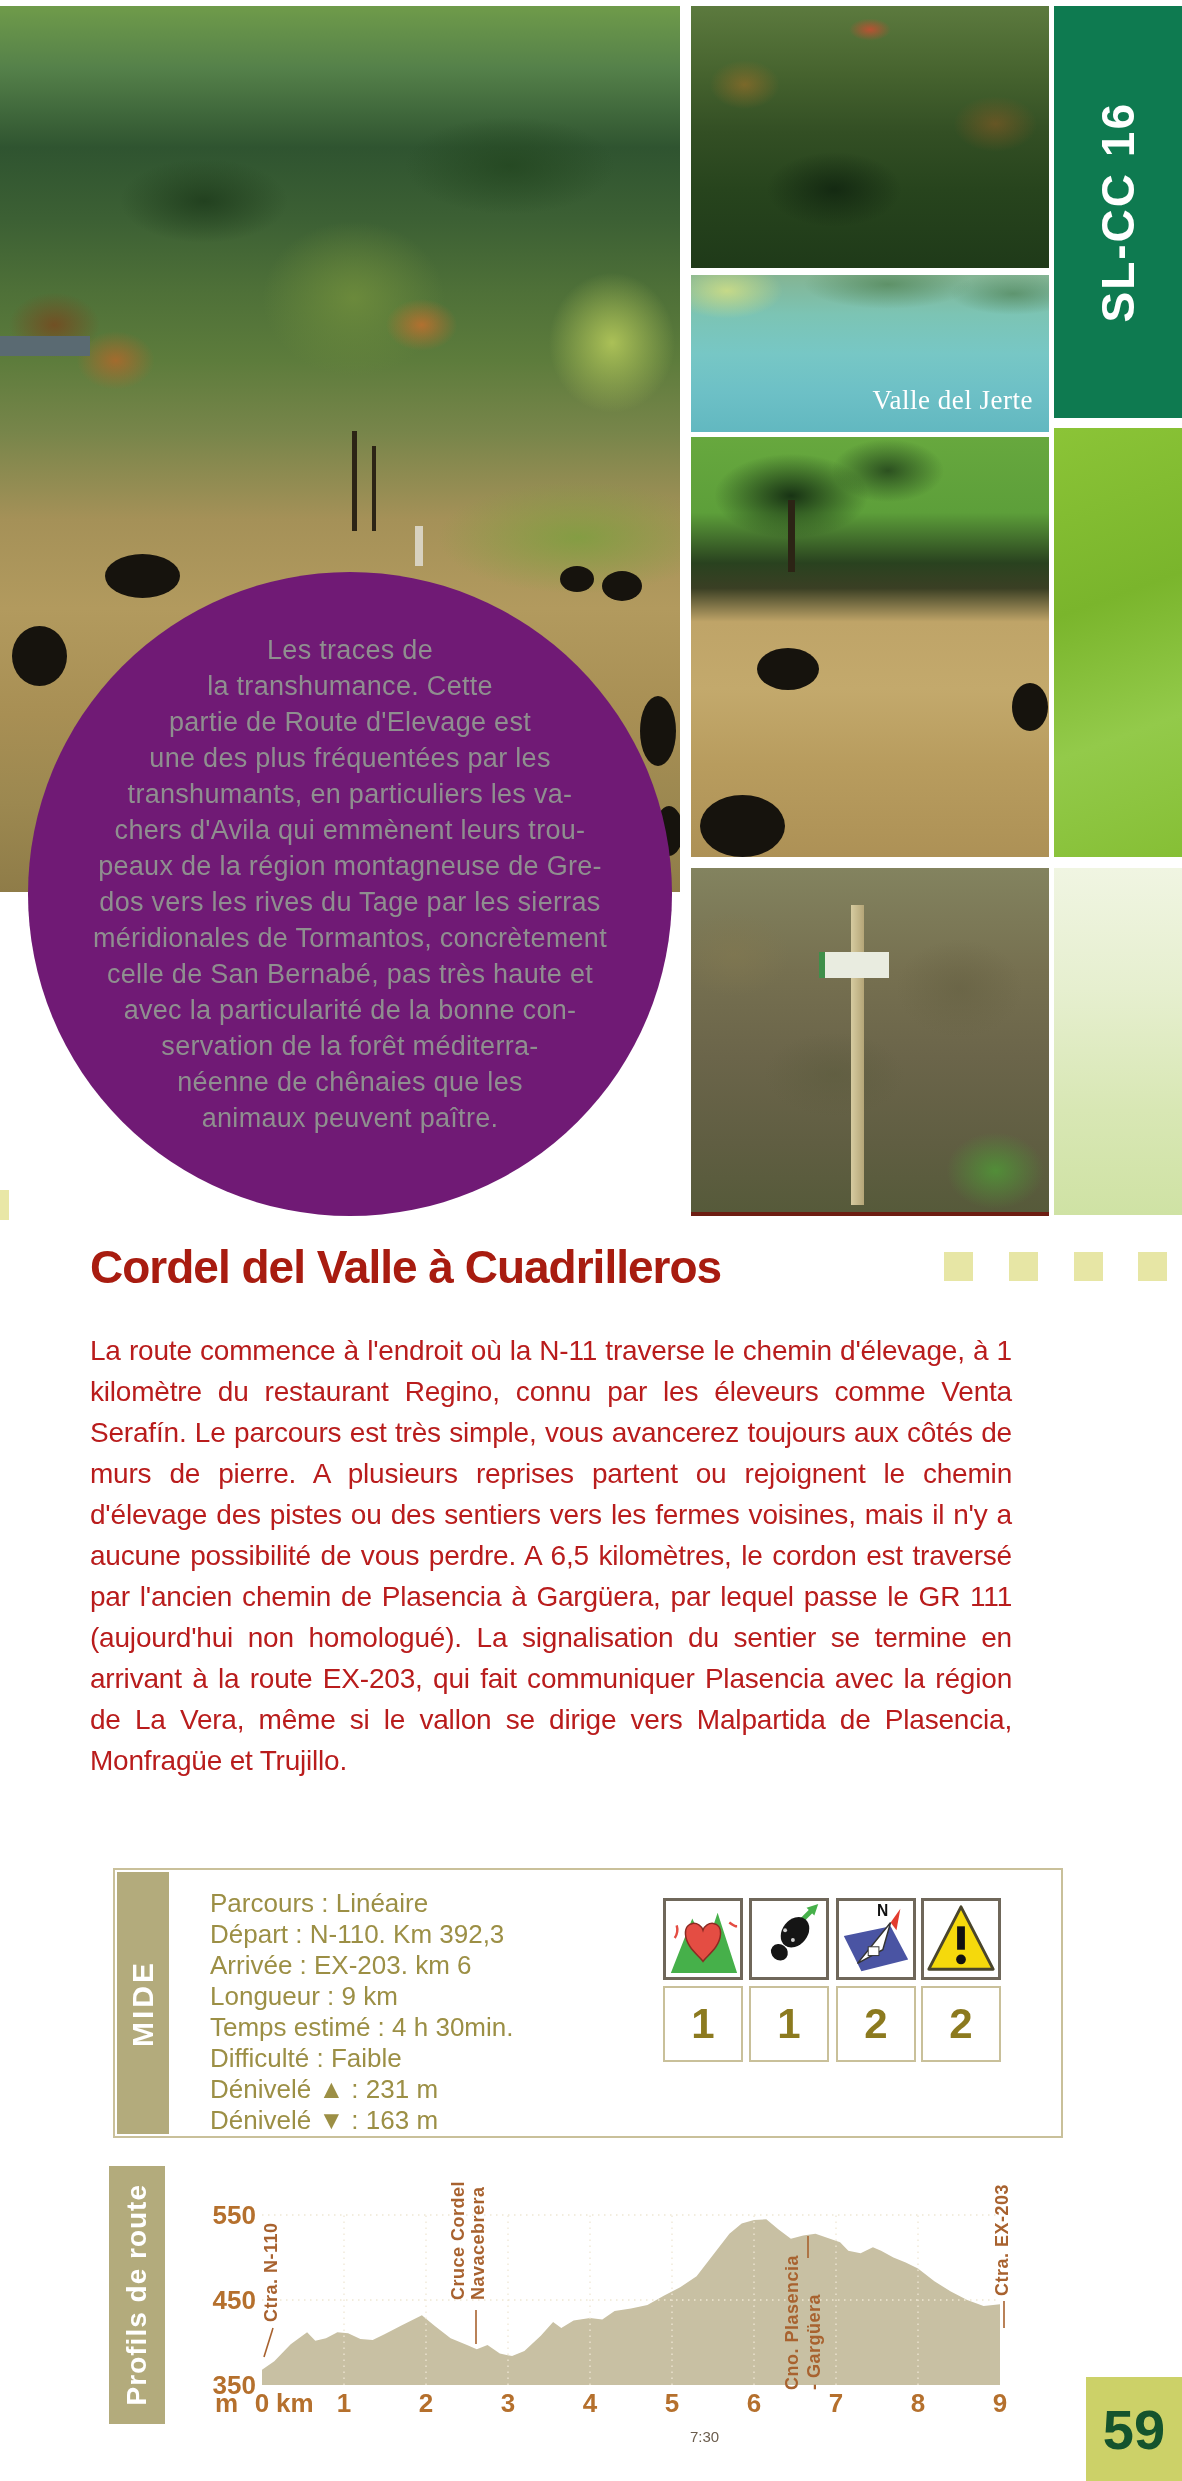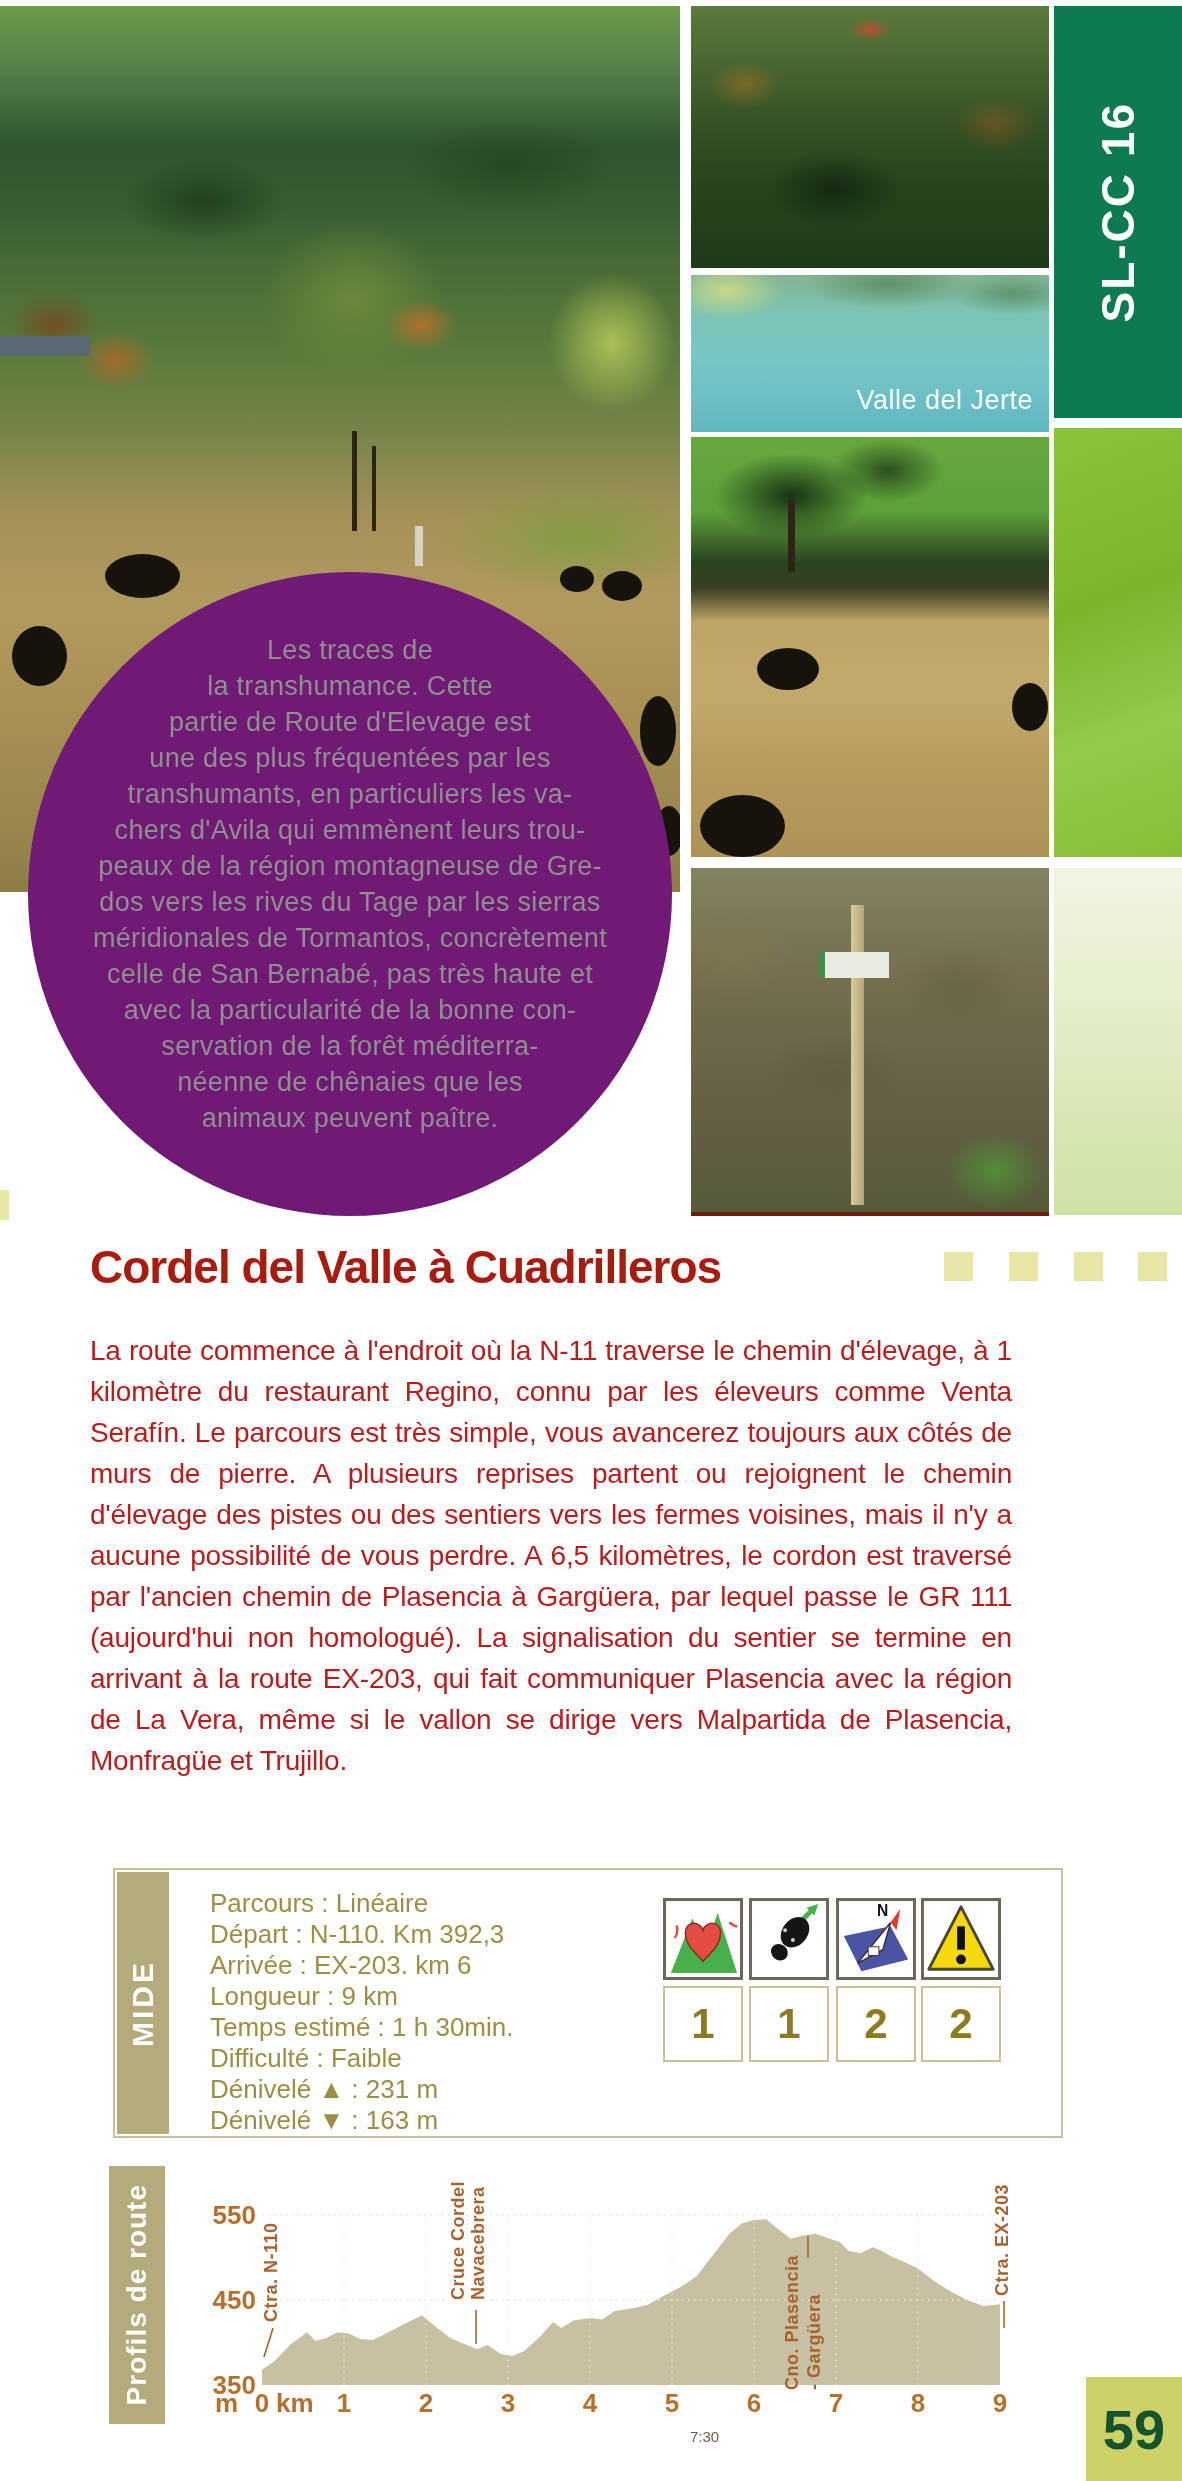--- a/index.html
+++ b/index.html
@@ -2,21 +2,21 @@
 <html><head>
 <meta charset="utf-8">
 <style>
   html,body{margin:0;padding:0;background:#ffffff;}
   .page{
     position:relative; width:1182px; height:2481px; overflow:hidden;
     background:#ffffff; font-family:"Liberation Sans", sans-serif;
   }
   .abs{position:absolute;}
   
-  .photo{position:absolute; overflow:hidden;}
+  .photo{position:absolute; overflow:hidden;font-family:Liberation Serif, serif;}
   #photo-left{
     left:0; top:6px; width:680px; height:886px;
     background:
       radial-gradient(ellipse 70px 50px at 8% 36%, rgba(120,70,30,.80), transparent 65%),
       radial-gradient(ellipse 60px 45px at 17% 40%, rgba(192,100,40,.70), transparent 65%),
       radial-gradient(ellipse 55px 40px at 62% 36%, rgba(200,110,45,.80), transparent 65%),
       radial-gradient(ellipse 130px 110px at 52% 33%, rgba(110,140,60,.90), transparent 70%),
       radial-gradient(ellipse 90px 100px at 90% 38%, rgba(180,200,90,.90), transparent 70%),
       radial-gradient(ellipse 120px 60px at 30% 22%, rgba(30,60,28,.85), transparent 70%),
       radial-gradient(ellipse 150px 70px at 75% 18%, rgba(35,70,32,.80), transparent 70%),
@@ -214,21 +214,21 @@
 
   <div class="abs" id="mide-box"></div>
   <div class="abs" id="mide-bar">
     <div class="vtext">MIDE</div>
   </div>
   <div class="abs" id="mide-details">
     <div>Parcours : Linéaire</div>
     <div>Départ : N-110. Km 392,3</div>
     <div>Arrivée : EX-203. km 6</div>
     <div>Longueur : 9 km</div>
-    <div>Temps estimé : 1 h 30min.</div>
+    <div>Temps estimé : 4 h 30min.</div>
     <div>Difficulté : Faible</div>
     <div>Dénivelé ▲ : 231 m</div>
     <div>Dénivelé ▼ : 163 m</div>
   </div>
 
   <div class="mide-icon-box" style="left:663px;">
     <svg width="74" height="76" viewBox="0 0 74 78">
       <polygon points="4,74 26,18 40,48 52,12 72,74" fill="#46b04a"></polygon>
       <path d="M8 38 q4 -6 2 -13" stroke="#e44d43" fill="none" stroke-width="2.5"></path>
       <path d="M64 22 q5 4 8 4" stroke="#e44d43" fill="none" stroke-width="2.5"></path>

